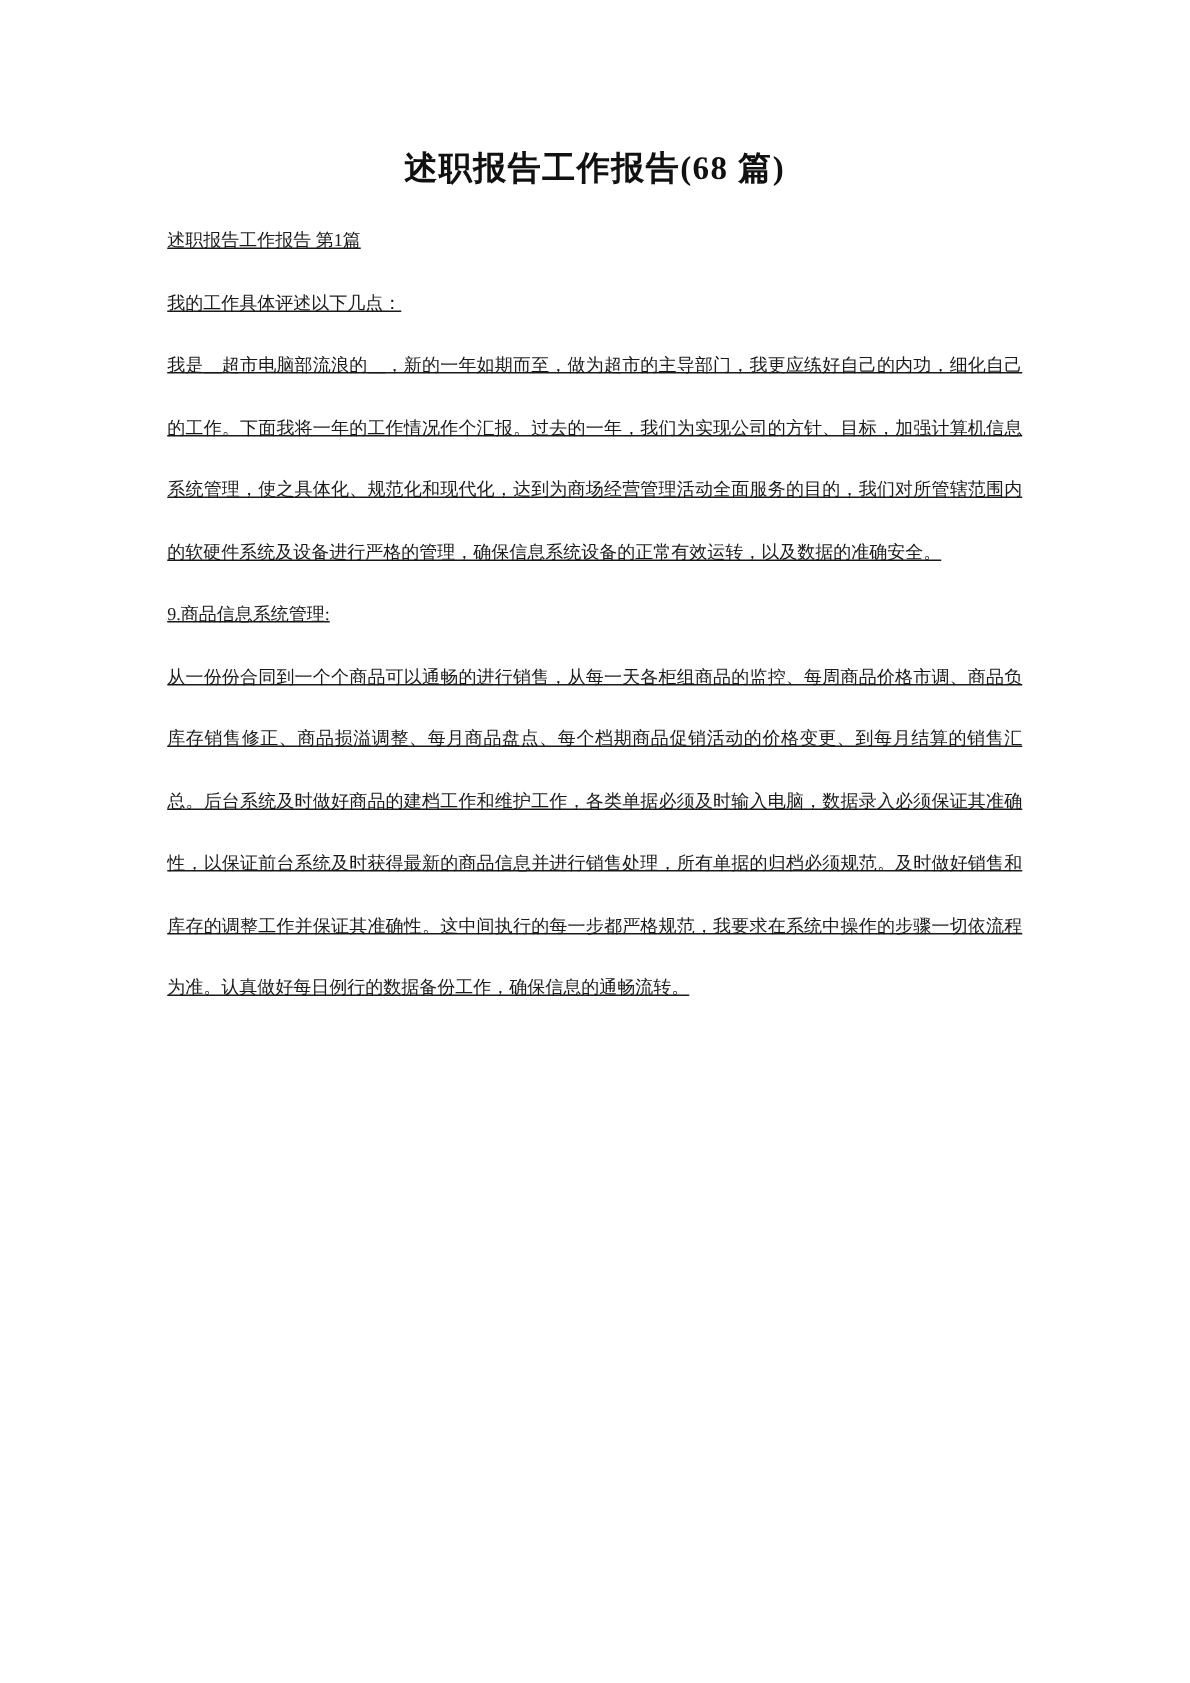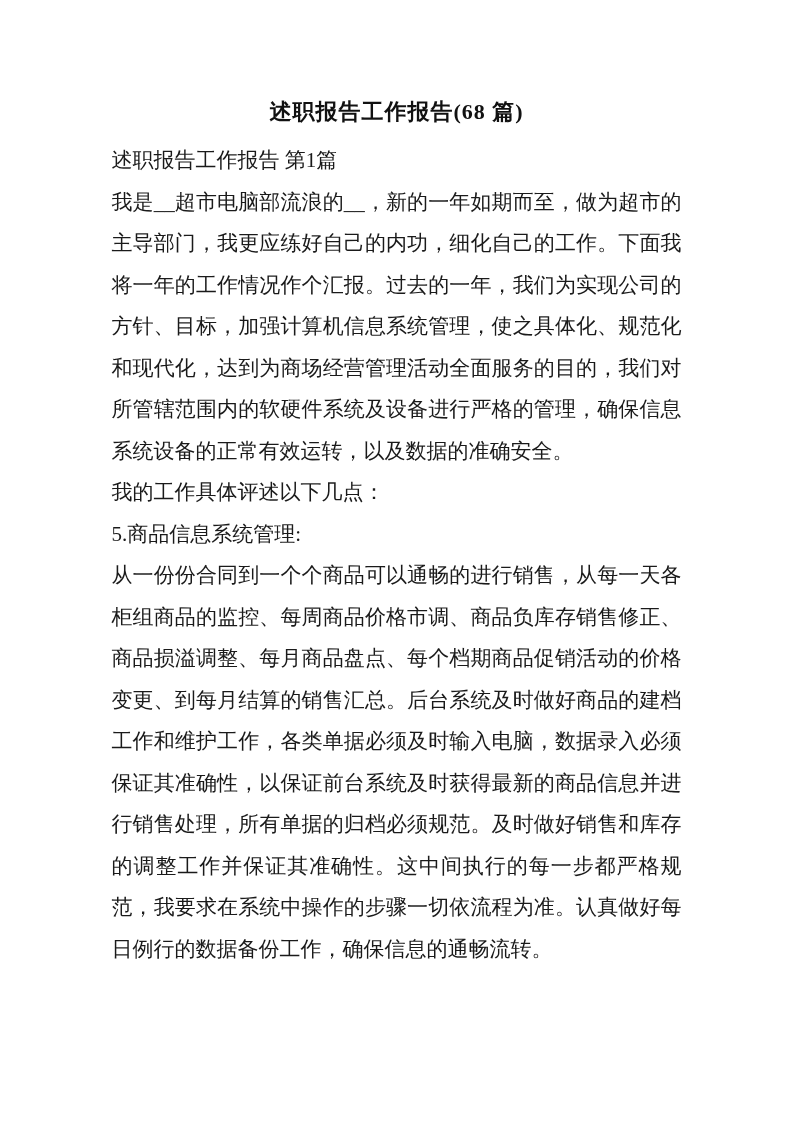--- a/index.html
+++ b/index.html
@@ -24,37 +24,38 @@
     font-size: 22px;
     line-height: 32px;
     font-weight: 700;
     text-align: center;
     letter-spacing: 1px;
     color: #111111;
   }
   .doc-content {
     width: 570px;
     margin: 0 auto;
-    font-size: 21px;
+    font-size: 12px;
     line-height: 41.5px;
     text-align: justify;
     text-justify: inter-character;
     letter-spacing: 0;
+    text-decoration: underline;
   }
   .doc-content p {
     margin: 0;
     padding: 0;
   }
 </style>
 </head>
 <body>
 
 <div class="page">
   <h1 class="doc-title">述职报告工作报告(68 篇)</h1>
 
   <div class="doc-content">
     <p>述职报告工作报告 第1篇</p>
+    <p>我的工作具体评述以下几点：</p>
     <p>我是__超市电脑部流浪的__，新的一年如期而至，做为超市的主导部门，我更应练好自己的内功，细化自己的工作。下面我将一年的工作情况作个汇报。过去的一年，我们为实现公司的方针、目标，加强计算机信息系统管理，使之具体化、规范化和现代化，达到为商场经营管理活动全面服务的目的，我们对所管辖范围内的软硬件系统及设备进行严格的管理，确保信息系统设备的正常有效运转，以及数据的准确安全。</p>
-    <p>我的工作具体评述以下几点：</p>
-    <p>5.商品信息系统管理:</p>
+    <p>9.商品信息系统管理:</p>
     <p>从一份份合同到一个个商品可以通畅的进行销售，从每一天各柜组商品的监控、每周商品价格市调、商品负库存销售修正、商品损溢调整、每月商品盘点、每个档期商品促销活动的价格变更、到每月结算的销售汇总。后台系统及时做好商品的建档工作和维护工作，各类单据必须及时输入电脑，数据录入必须保证其准确性，以保证前台系统及时获得最新的商品信息并进行销售处理，所有单据的归档必须规范。及时做好销售和库存的调整工作并保证其准确性。这中间执行的每一步都严格规范，我要求在系统中操作的步骤一切依流程为准。认真做好每日例行的数据备份工作，确保信息的通畅流转。</p>
   </div>
 </div>
 
 </body></html>

